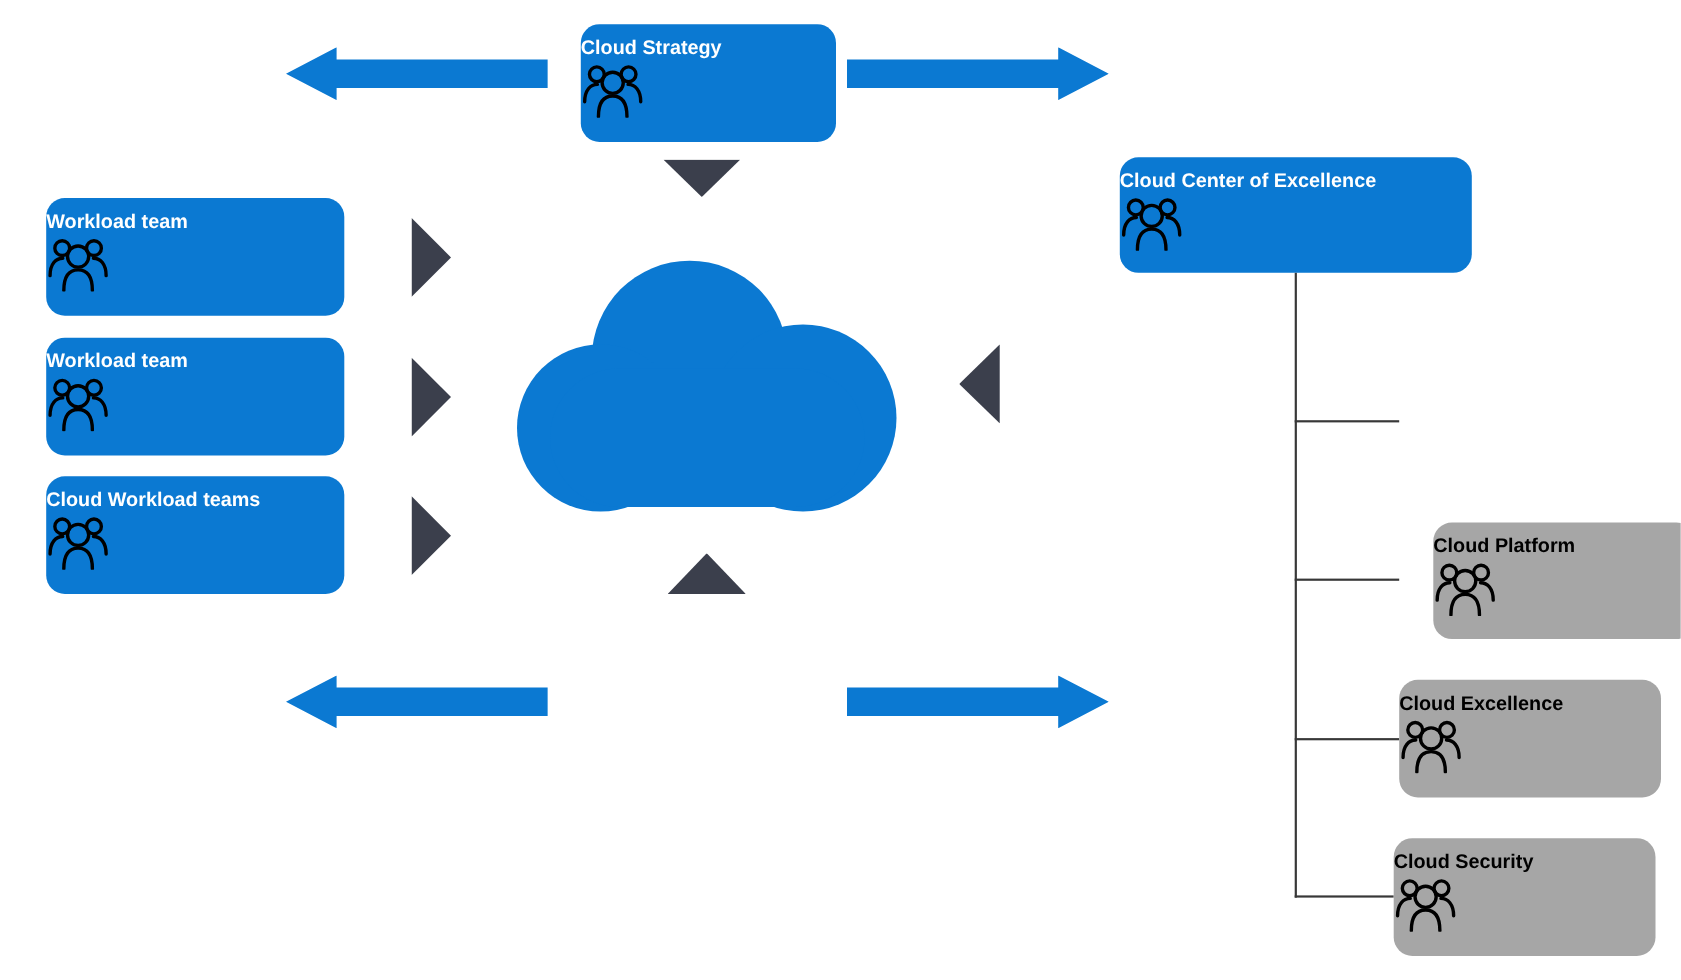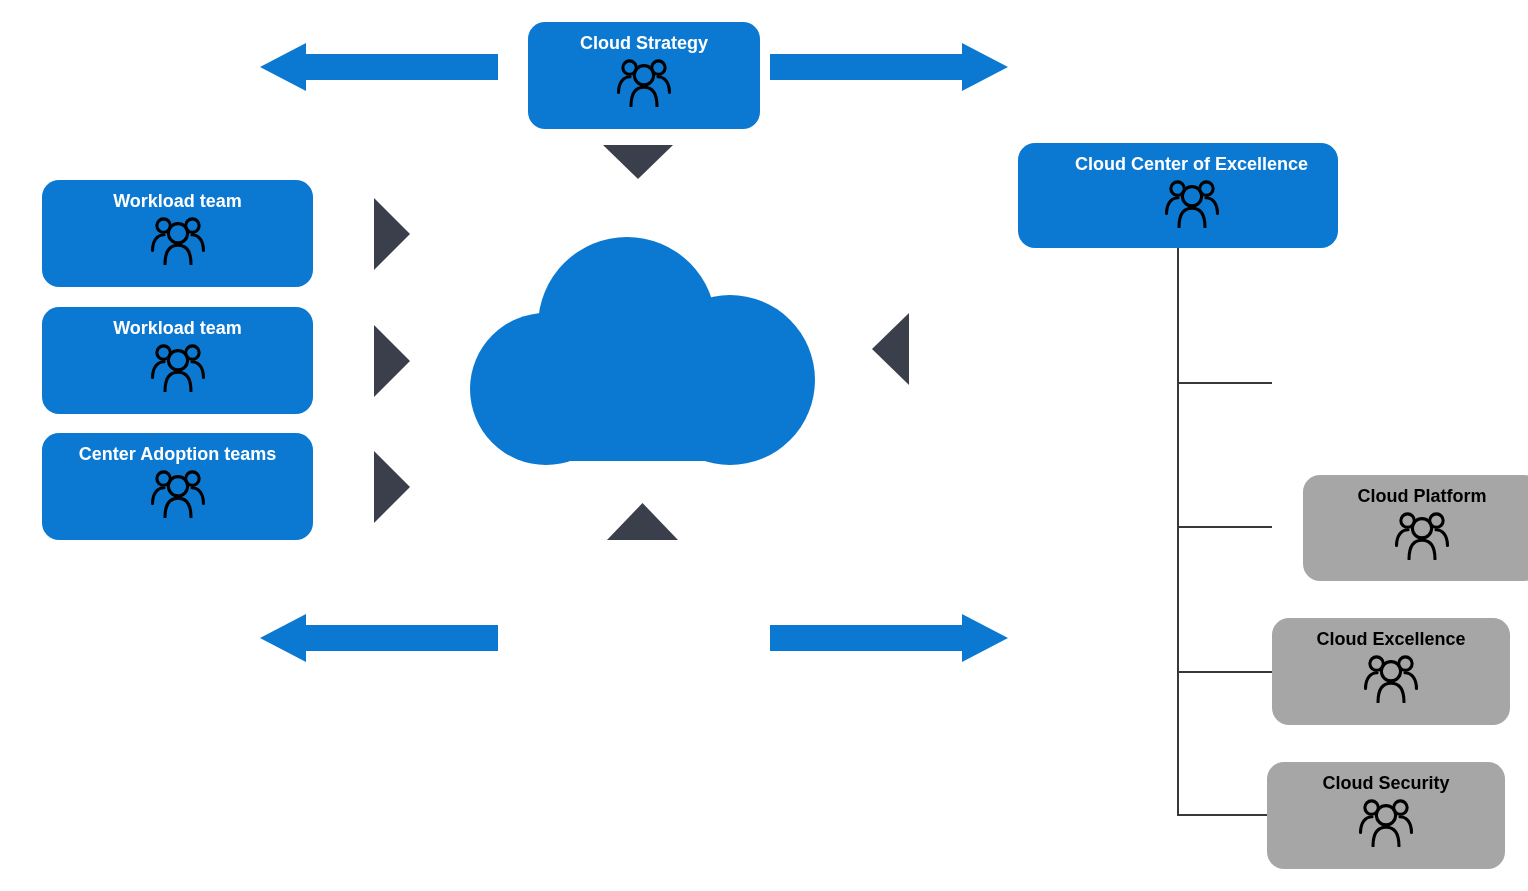--- a/index.html
+++ b/index.html
@@ -17,21 +17,21 @@
     height: 891px;
     background: #ffffff;
     font-family: "Liberation Sans", sans-serif;
     overflow: hidden;
   }
   .box {
     position: absolute;
     border-radius: 17px;
     display: flex;
     flex-direction: column;
-    align-items: center;
+    align-items: flex-start;
     padding-top: 11px;
     box-sizing: border-box;
   }
   .box.blue { background: var(--blue); }
   .box.blue .label { color: var(--on-blue); }
   .box.gray { background: var(--gray); }
   .box.gray .label { color: var(--on-gray); }
   .label {
     font-size: 18px;
     font-weight: bold;
@@ -43,21 +43,21 @@
     height: 50px;
     margin-top: 2px;
     flex: 0 0 auto;
   }
   
   #box-strategy    { left: 528px; top: 22px;  width: 232px; height: 107px; }
   #box-workload1   { left: 42px;  top: 180px; width: 271px; height: 107px; }
   #box-workload2   { left: 42px;  top: 307px; width: 271px; height: 107px; }
   #box-adoption    { left: 42px;  top: 433px; width: 271px; height: 107px; }
   #box-operations  { left: 528px; top: 591px; width: 232px; height: 107px; }
-  #box-ccoe        { left: 1018px; top: 143px; width: 320px; height: 105px; padding-left: 27px; }
+  #box-ccoe        { left: 1018px; top: 143px; width: 320px; height: 105px; }
   #box-governance  { left: 1272px; top: 331px; width: 238px; height: 106px; }
   #box-platform    { left: 1272px; top: 475px; width: 238px; height: 106px; margin-left: 31px; }
   #box-automation  { left: 1272px; top: 618px; width: 238px; height: 107px; }
   #box-security    { left: 1267px; top: 762px; width: 238px; height: 107px; }
   
   .arrow { position: absolute; width: 238px; height: 48px; }
   .arrow polygon { fill: var(--blue); }
   #arrow-top-left     { left: 260px; top: 43px; }
   #arrow-top-right    { left: 770px; top: 43px; }
   #arrow-bottom-left  { left: 260px; top: 614px; }
@@ -128,21 +128,21 @@
         <use href="#ppl"></use>
       </svg>
   </div>
   <div class="box blue" id="box-workload2">
     <span class="label">Workload team</span>
     <svg class="people" viewBox="0 0 60 52">
         <use href="#ppl"></use>
       </svg>
   </div>
   <div class="box blue" id="box-adoption">
-    <span class="label">Center Adoption teams</span>
+    <span class="label">Cloud Workload teams</span>
     <svg class="people" viewBox="0 0 60 52">
         <use href="#ppl"></use>
       </svg>
   </div>
   <div id="tri-right-1" class="tri right"></div>
   <div id="tri-right-2" class="tri right"></div>
   <div id="tri-right-3" class="tri right"></div>
 
   <div id="cloud">
     <div id="cloud-dome-top" class="cloud-part"></div>

